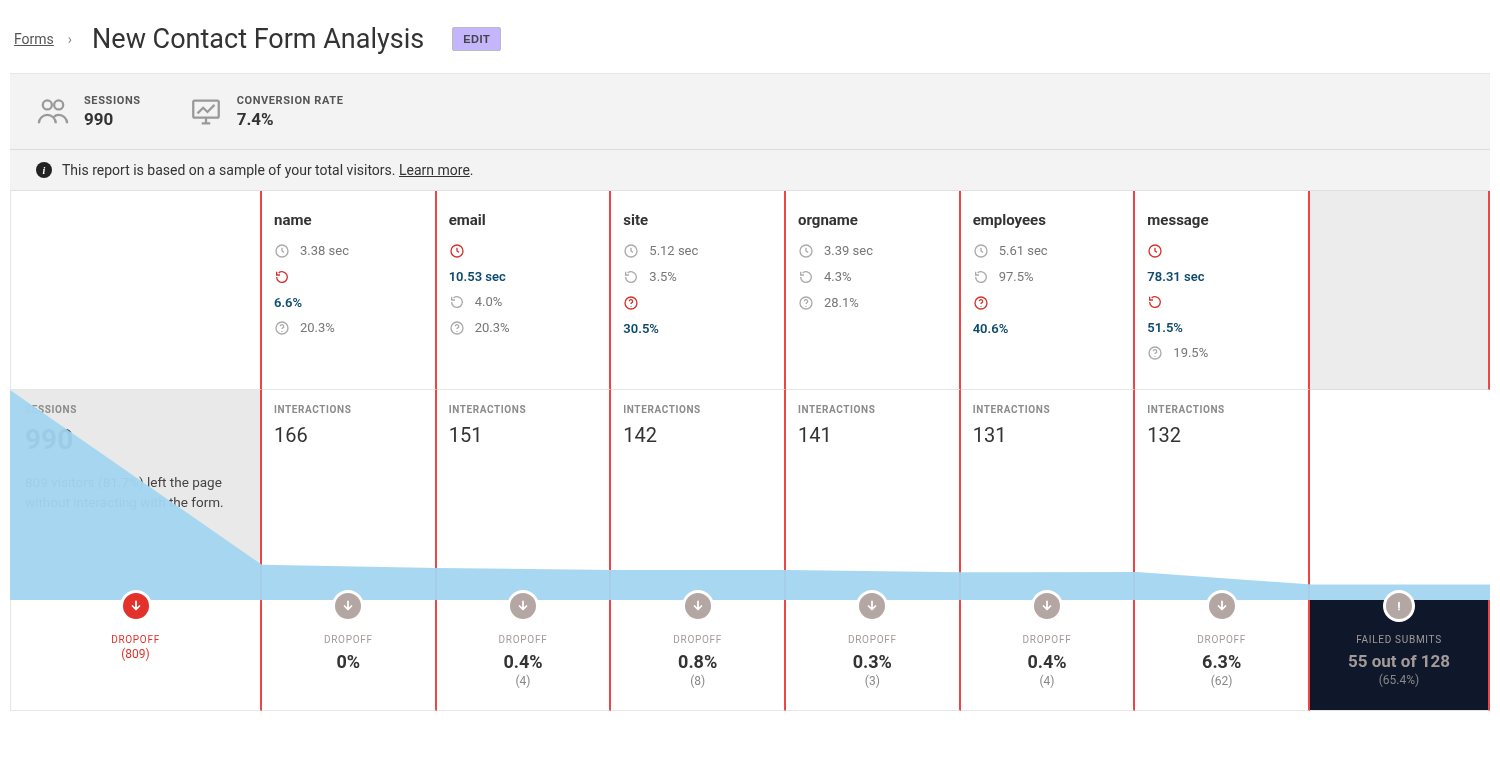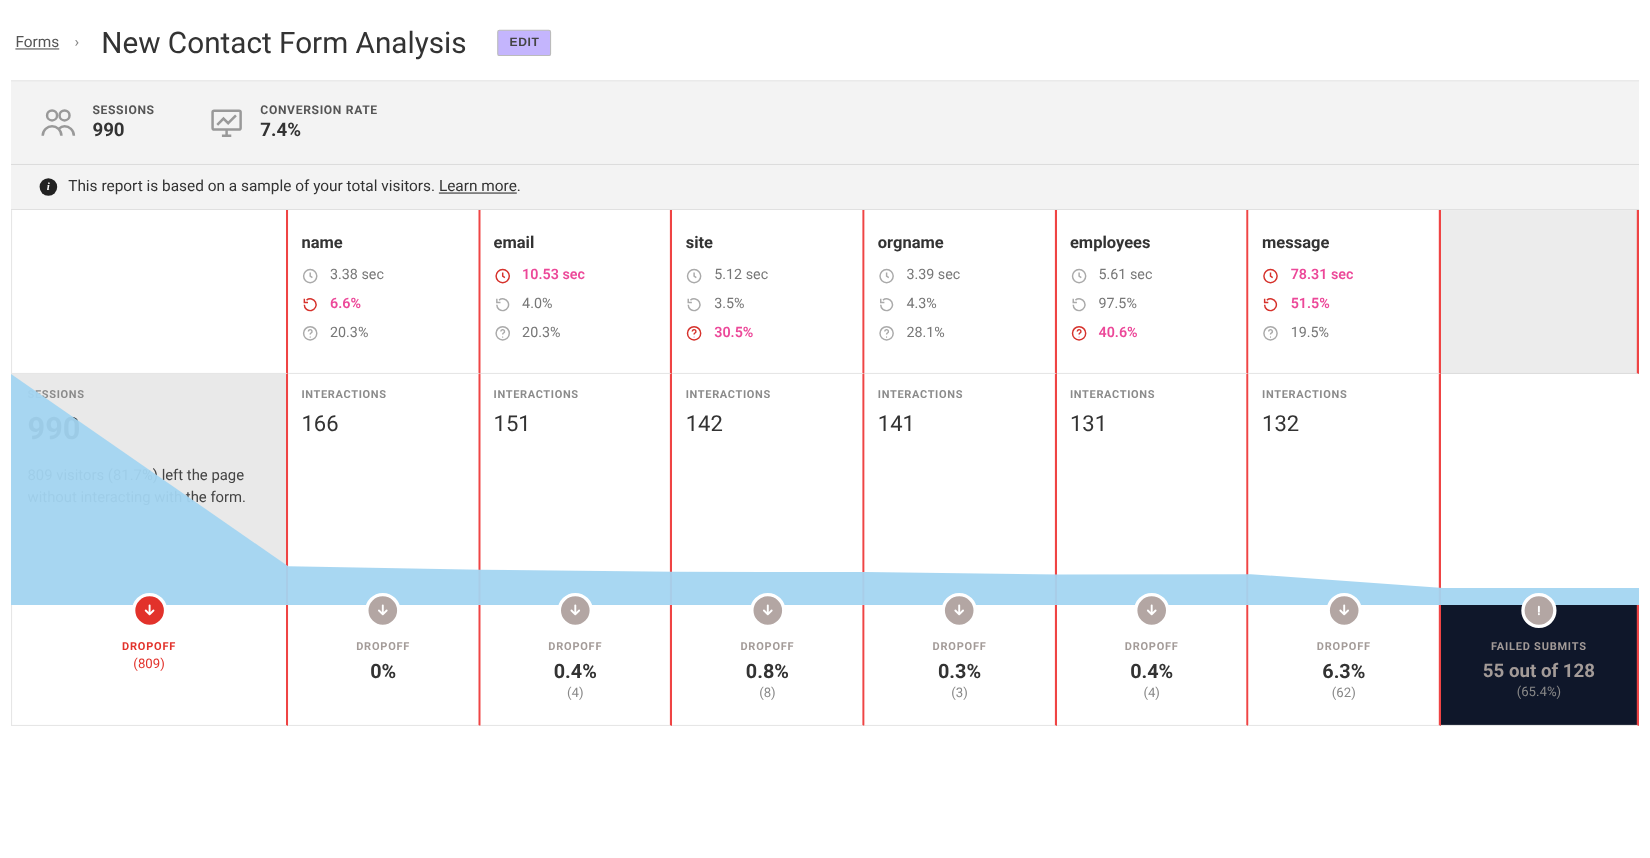--- a/index.html
+++ b/index.html
@@ -23,21 +23,21 @@
 
 .table-wrap { margin: 0 10px; border-top: 1px solid #e0e0e0; }
 .row { display: grid; grid-template-columns: 252px repeat(6, 1fr) 180px; }
 .cell { border-right: 2px solid #ef4444; border-bottom: 1px solid #e6e6e6; padding: 14px 12px; position: relative; background: #fff; }
 .row .cell:first-child { border-left: 1px solid #e6e6e6; }
 .row.header-row .cell { padding: 20px 12px 18px; }
 .row.header-row .cell:first-child { border-bottom: 1px solid #e6e6e6; }
 .row.header-row .cell:last-child { background: #ececec; border-bottom: 1px solid #ddd; }
 .field-name { font-weight: 700; font-size: 15px; color: #333; margin-bottom: 14px; }
 .metric-line { display: flex; align-items: flex-start; gap: 10px; font-size: 13px; margin: 10px 0; color: #777; }
-.metric-line.red { color: #ec4899; font-weight: 600; }
+.metric-line.red { color: #0c4a6e; font-weight: 600; flex-direction: column; }
 .metric-line.red .m-icon svg { stroke: #d6322c; }
 .m-icon { width: 16px; height: 16px; display: inline-flex; align-items: center; justify-content: center; }
 .m-icon svg { stroke: #aaa; fill: none; stroke-width: 2; }
 
 .funnel-row .cell { padding: 14px 12px 10px; height: 210px; }
 .funnel-row .cell:first-child { background: #e9e9e9; padding: 14px 14px; }
 .funnel-row .cell:last-child { background: #ececec; }
 .small-label { font-size: 10px; font-weight: 700; letter-spacing: 0.6px; color: #8b8b8b; }
 .big-num { font-size: 28px; font-weight: 700; margin-top: 8px; color: #222; }
 .interactions-num { font-size: 20px; font-weight: 400; margin-top: 8px; color: #333; }
@@ -47,21 +47,21 @@
 
 .funnel-svg { position: absolute; left: 0; right: 0; bottom: 0; height: 210px; pointer-events: none; }
 .funnel-svg polygon { fill: #a3d5f1; opacity: 0.95; }
 
 .drop-row .cell { text-align: center; padding: 0 8px 22px; background: #fff; position: relative; }
 .drop-row .cell:last-child { background: #0f172a; }
 .drop-icon { width: 32px; height: 32px; border-radius: 50%; background: #b3a6a3; display: inline-flex; align-items: center; justify-content: center; margin-top: -16px; position: relative; z-index: 2; border: 3px solid #fff; }
 .drop-icon.red { background: #e2322b; }
 .drop-icon.grey2 { background: #b3a6a3; }
 .drop-icon svg { fill: #fff; width: 14px; height: 14px; }
-.drop-label { font-size: 10px; font-weight: 700; letter-spacing: 0.7px; color: #a39b98; margin-top: 12px; }
+.drop-label { font-size: 10px; font-weight: 400; letter-spacing: 0.7px; color: #a39b98; margin-top: 12px; }
 .drop-label.red { color: #e2322b; }
 .drop-pct { font-size: 18px; font-weight: 700; color: #333; margin-top: 6px; }
 .drop-pct.big-red { font-size: 26px; color: #e2322b; }
 .drop-sub { font-size: 12px; color: #888; margin-top: 2px; }
 .drop-sub.red { color: #e2322b; }
 .failed-big { font-size: 17px; font-weight: 700; color: #a39b98; margin-top: 6px; }
 .funnel-row { position: relative; }
 </style>
 </head>
 <body>

